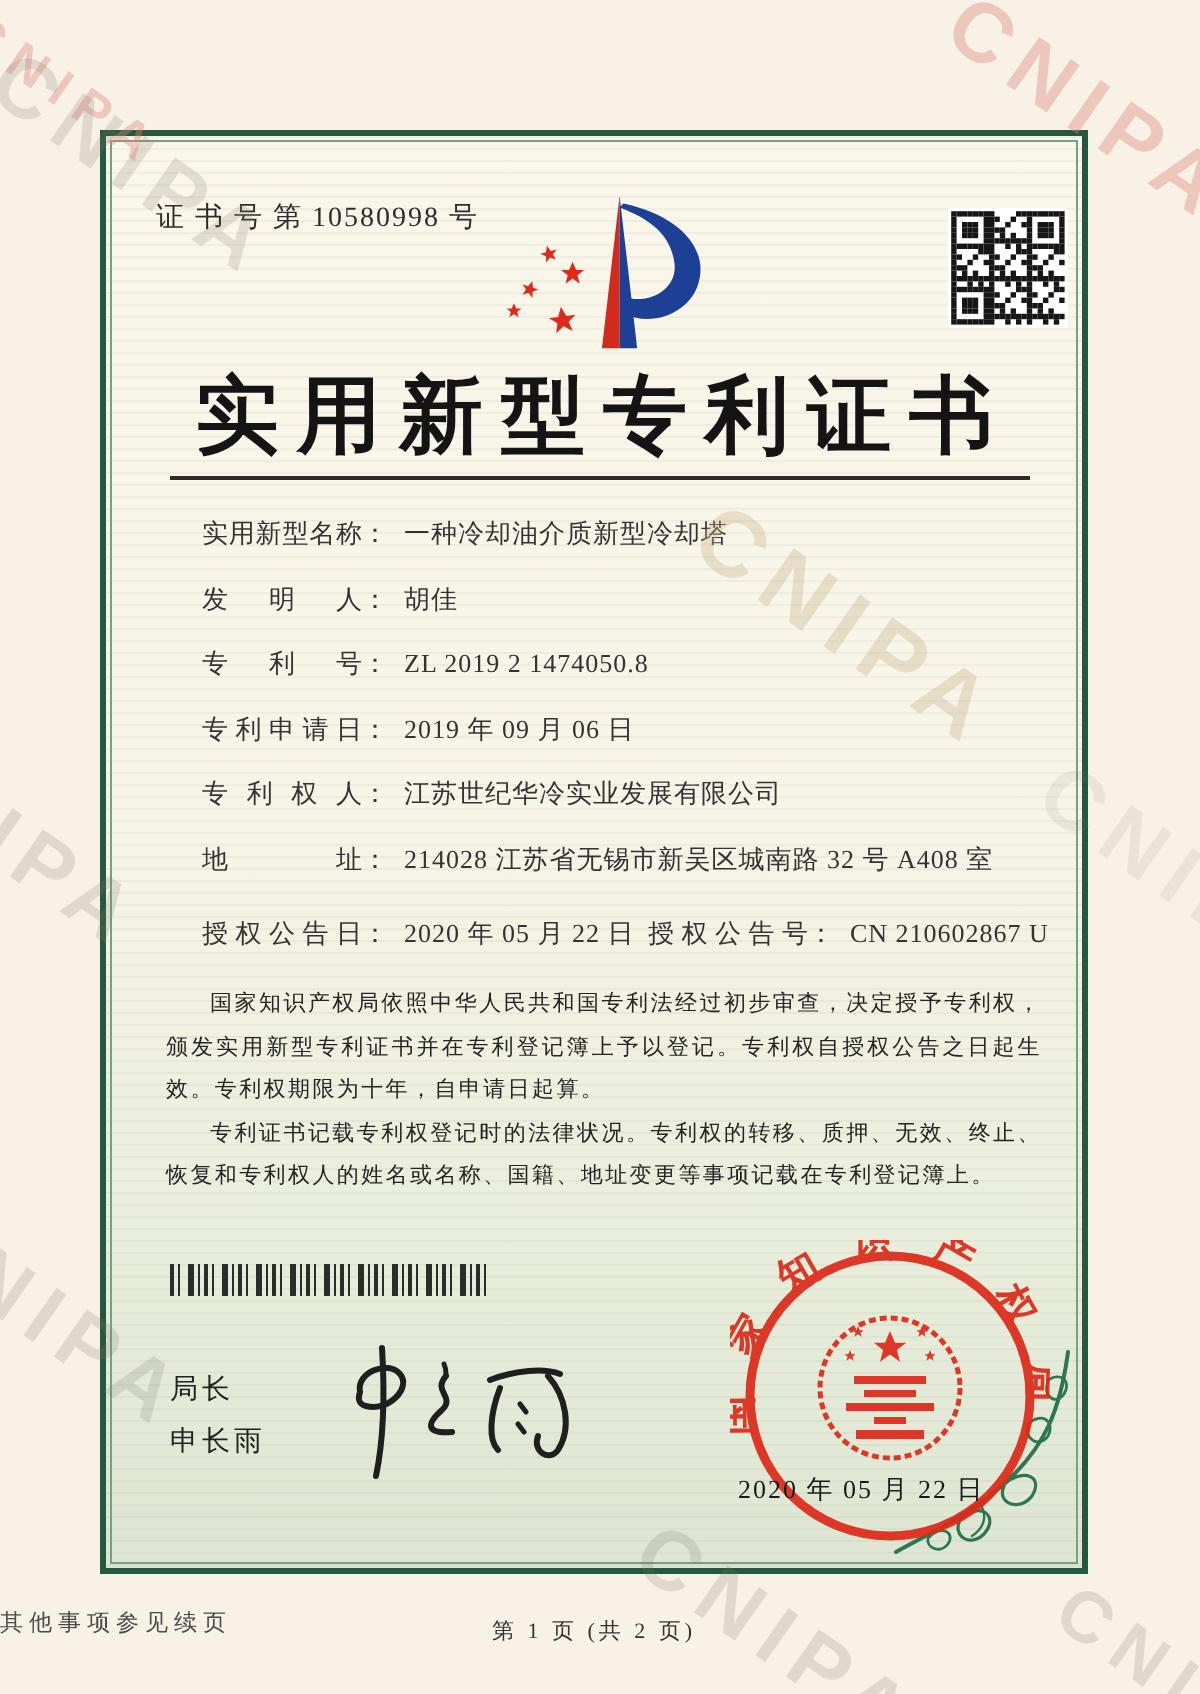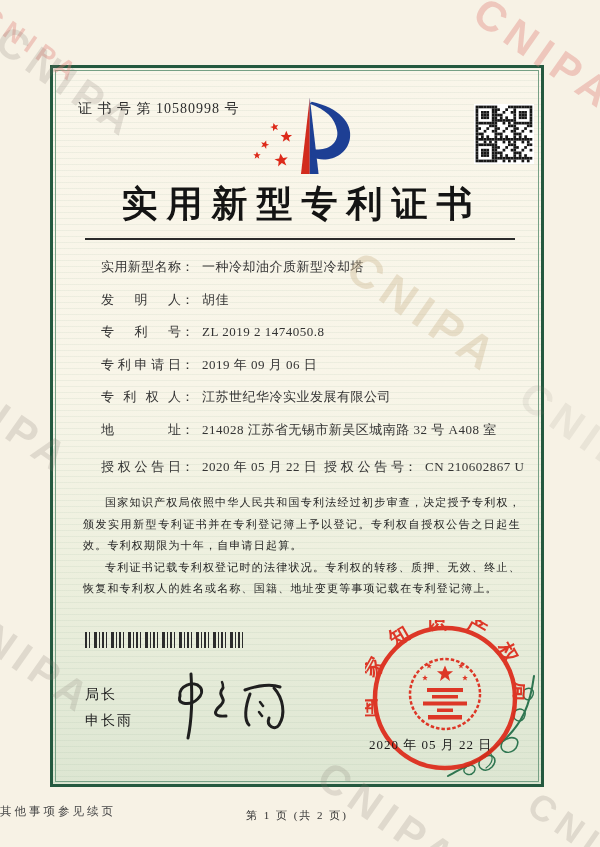--- a/index.html
+++ b/index.html
@@ -30,21 +30,21 @@
     position:absolute; inset:2px; border:1px solid #76a085; pointer-events:none;
   }
   .cert-content { position:absolute; inset:0;padding-left:24px; }
   .cert-content > * { position:absolute; }
   
   .cert-no { left:25px; top:32px; font-size:14px; letter-spacing:1px; color:#2d2d2d; }
   .logo { left:187px; top:22px; }
   .qr { left:421px; top:36px; }
   .title {
     left:0; top:112px; width:100%; text-align:center;
-    font-size:36px; font-weight:700; letter-spacing:9px; padding-left:9px; color:#141414;
+    font-size:42px; font-weight:700; letter-spacing:9px; padding-left:9px; color:#141414;
   }
   .title-divider { left:32px; top:170px; width:430px; height:2px; background:#2b2b2b; }
   
   .frow { left:48px; font-size:13px; color:#333; white-space:nowrap; }
   .flabel {
     display:inline-block; width:80px; text-align:justify; text-align-last:justify;
     vertical-align:top; color:#333;
   }
   .fcolon { display:inline-block; margin-right:8px; }
   .fvalue { letter-spacing:0.5px; color:#333; }

